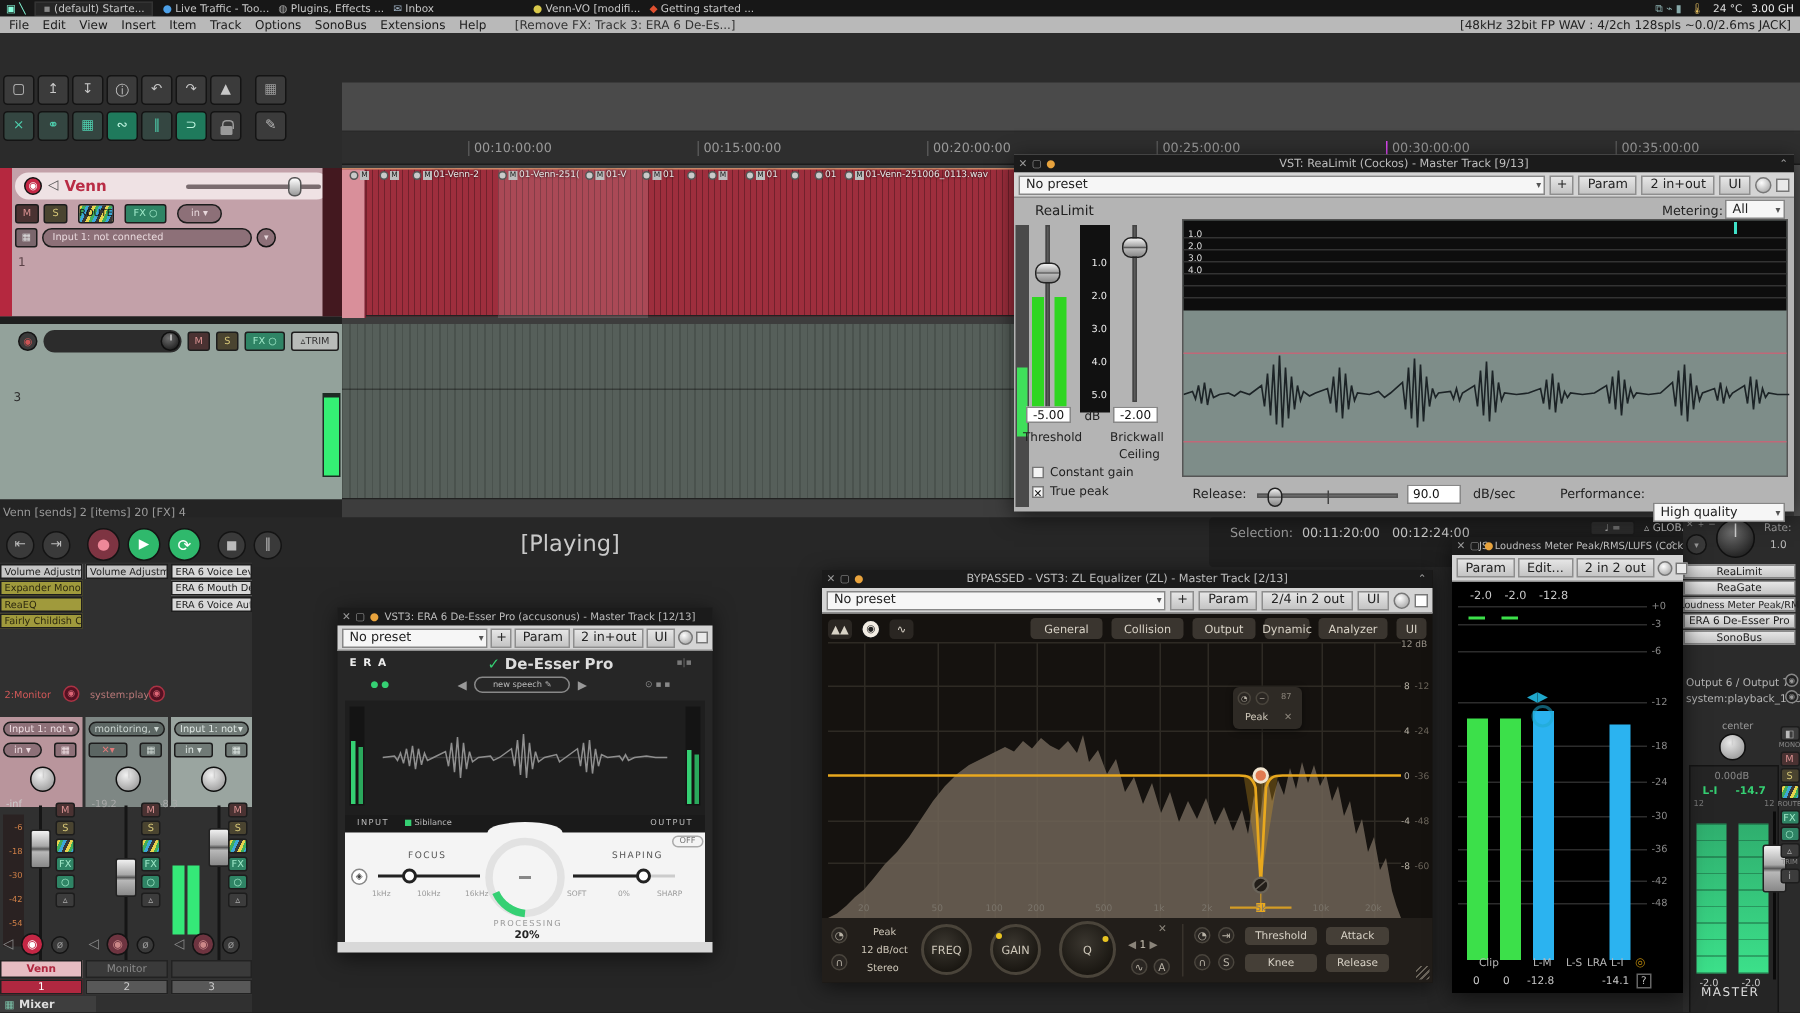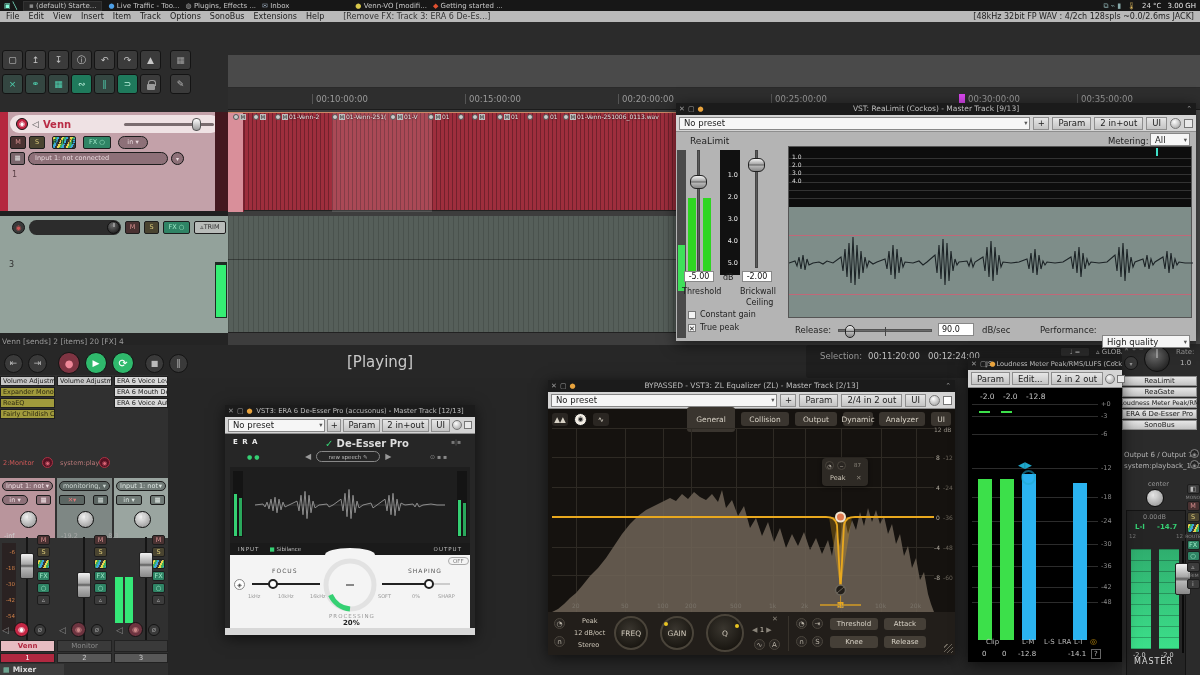--- a/index.html
+++ b/index.html
@@ -99,21 +99,21 @@
       <span class="tcirc" style="width:21px;height:20px;background:#3b3b3b;color:#b8b8b8;border-radius:3px;margin-left:7px">✎</span>
     </div>
   </div>
 
   <div class="a" style="left:228px;top:55px;width:972px;height:33px;background:#4a4a4a;border-bottom:1px solid #2a2a2a"></div>
   <div class="a" style="left:228px;top:88px;width:972px;height:22px;background:#2e2e2e;border-bottom:1px solid #1c1c1c">
     <span class="a t" style="left:84px;top:6px;font-size:8.5px;color:#9a9a9a;border-left:1px solid #555;padding-left:3px">00:10:00:00</span>
     <span class="a t" style="left:237px;top:6px;font-size:8.5px;color:#9a9a9a;border-left:1px solid #555;padding-left:3px">00:15:00:00</span>
     <span class="a t" style="left:390px;top:6px;font-size:8.5px;color:#9a9a9a;border-left:1px solid #555;padding-left:3px">00:20:00:00</span>
     <span class="a t" style="left:543px;top:6px;font-size:8.5px;color:#9a9a9a;border-left:1px solid #555;padding-left:3px">00:25:00:00</span>
-    <span class="a t" style="left:731px;top:6px;font-size:8.5px;color:#9a9a9a;border-left:6px solid #d946ef;padding-left:3px">00:30:00:00</span>
+    <span class="a t" style="left:696px;top:6px;font-size:8.5px;color:#9a9a9a;border-left:1px solid #d946ef;padding-left:3px">00:30:00:00</span>
     <span class="a t" style="left:849px;top:6px;font-size:8.5px;color:#9a9a9a;border-left:1px solid #555;padding-left:3px">00:35:00:00</span>
   </div>
   <div class="a" style="left:228px;top:110px;width:972px;height:235px;background:#3d3d3d"></div>
 
   <div class="a" style="left:228px;top:112px;width:448px;height:99px;background:#9e2e3d;background-image:repeating-linear-gradient(90deg,rgba(0,0,0,.28) 0 1px,transparent 1px 4px);border-top:1px solid #c86;border-bottom:1px solid #222">
     <div class="a" style="left:104px;top:0;width:100px;height:99px;background:rgba(255,255,255,.13)"></div>
     <div class="a" style="left:0;top:0;width:16px;height:99px;background:#d98f9a;border-right:1px solid #7a2030"></div>
   </div>
 
   <div class="chip" style="left:233px">
@@ -595,21 +595,21 @@
       <span class="hb">UI</span>
       <span class="wetkn"></span>
       <span class="bypbox" style="background:#fff"></span>
     </div>
 
     <div class="a" style="left:0;top:30px;width:407px;height:18px;display:flex;align-items:center;gap:6px;padding:0 4px">
       <span class="tabbtn" style="width:16px;height:13px;background:#2a2622">▲▲</span>
       <span class="tcirc" style="width:13px;height:13px;background:#f2ede4;color:#222;font-size:7px">◉</span>
       <span class="tabbtn" style="width:16px;height:13px;background:#2a2622">∿</span>
       <span style="flex:1"></span>
-      <span class="tabbtn" style="width:48px;height:25px">General</span>
+      <span class="tabbtn" style="width:48px;height:14px">General</span>
       <span class="tabbtn" style="width:48px;height:14px">Collision</span>
       <span class="tabbtn" style="width:42px;height:14px">Output</span>
       <span class="tabbtn" style="width:30px;height:14px">Dynamic</span>
       <span class="tabbtn" style="width:46px;height:14px">Analyzer</span>
       <span class="tabbtn" style="width:20px;height:14px">UI</span>
     </div>
 
     <div class="a" style="left:4px;top:48px;width:382px;height:184px;overflow:hidden">
       <div class="a" style="left:0;top:0px;width:100%;height:1px;background:#2e2a24"></div>
       <div class="a" style="left:0;top:29px;width:100%;height:1px;background:#2e2a24"></div>

